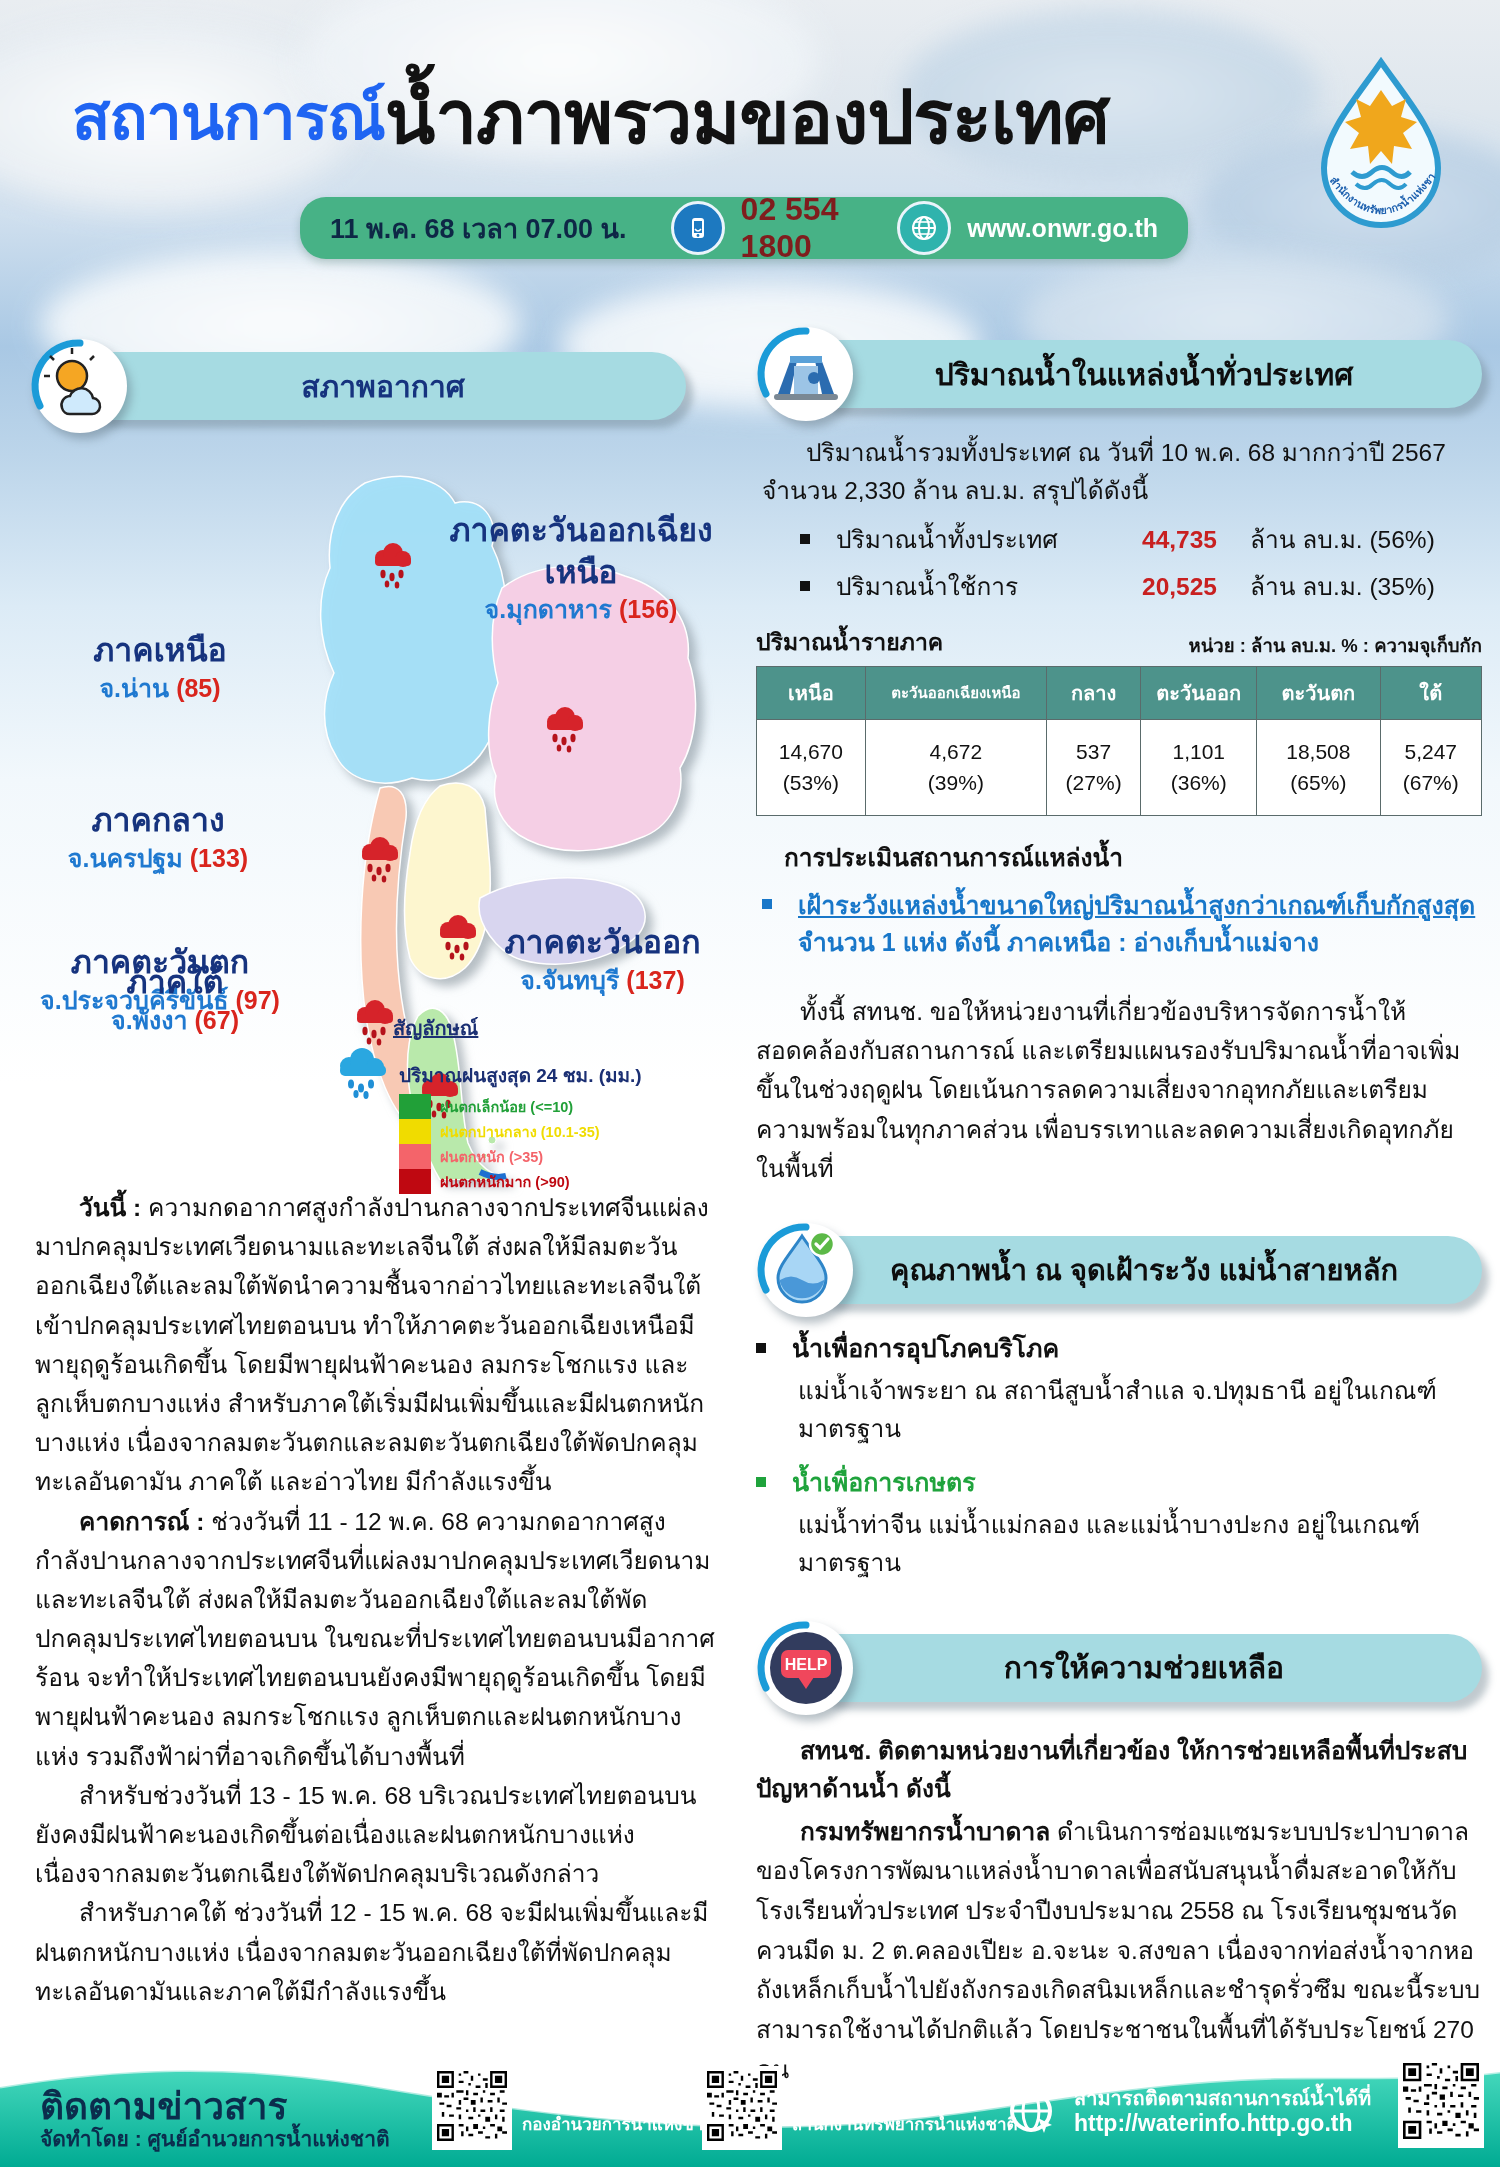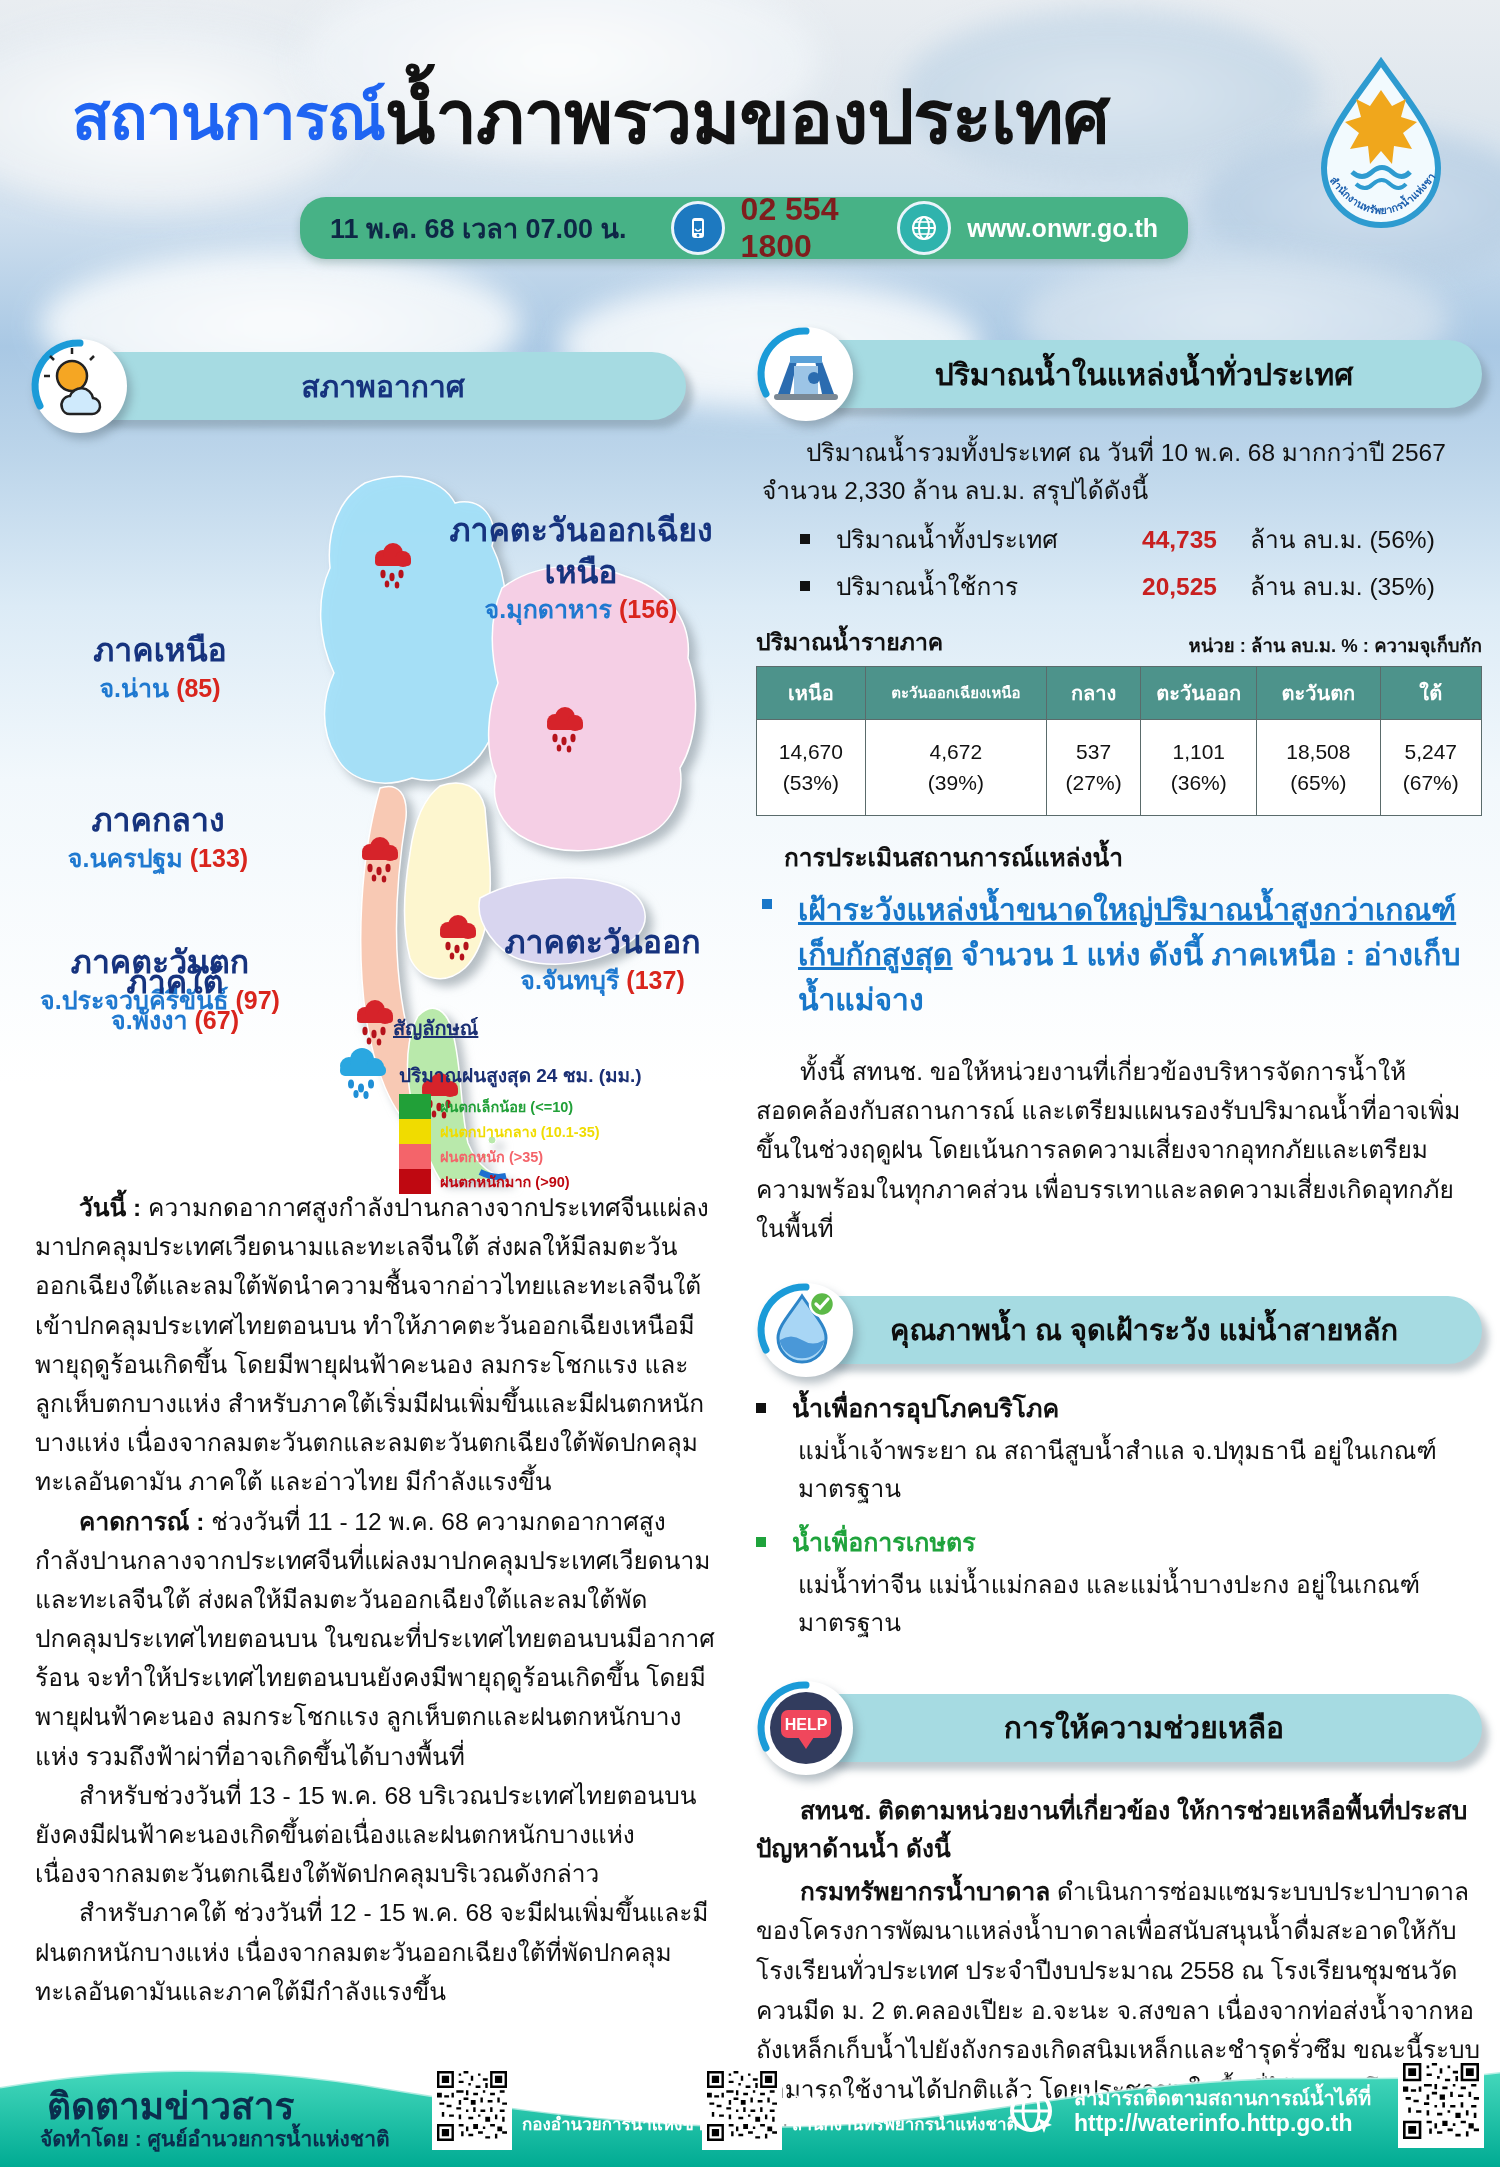--- a/index.html
+++ b/index.html
@@ -48,32 +48,32 @@
   .wb-label{width:306px;flex:0 0 auto;}
   .wb-value{color:#c82020;font-weight:700;width:108px;flex:0 0 auto;}
   .tbl-caption{display:flex;justify-content:space-between;align-items:flex-end;margin-top:18px;}
   .tbl-title{font-size:23px;font-weight:800;}
   .tbl-unit{font-size:18.5px;font-weight:700;}
   table.wt{width:100%;border-collapse:collapse;margin-top:6px;}
   table.wt th{background:#4d938b;color:#fff;font-weight:700;font-size:20px;padding:10px 3px;border:1.5px solid #5a6b6b;}
   table.wt th.small{font-size:15px;}
   table.wt td{background:#fff;color:#111;font-size:21px;text-align:center;padding:16px 2px;border:1.5px solid #5a6b6b;line-height:1.5;}
   .assess-title{margin:22px 0 0 28px;font-size:24.5px;font-weight:800;}
-  .watch{display:flex;margin:10px 0 0 6px;font-size:30px;line-height:1.5;}
+  .watch{display:flex;margin:10px 0 0 6px;font-size:25px;line-height:1.5;}
   .watch .sq{margin-top:16px;}
   .watch-link{color:#1877c9;font-weight:800;text-decoration:underline;}
   .watch-rest{color:#1877c9;font-weight:800;}
   .note{margin-top:30px;font-size:24.5px;line-height:1.6;text-indent:44px;}
   .q-item-head{display:flex;align-items:baseline;font-size:25px;font-weight:800;margin-top:14px;}
   .q-item-detail{padding-left:42px;font-size:24.5px;line-height:1.55;margin-top:4px;}
   .g-text{color:#1fa33c;}
   .assist-intro{margin-top:30px;font-size:24.5px;font-weight:800;line-height:1.55;text-indent:44px;}
   .assist-body{margin-top:4px;font-size:24.5px;line-height:1.62;text-indent:44px;}
   .footer-wave{position:absolute;left:0;top:2032px;width:1500px;height:135px;}
-  .f-title{position:absolute;left:47px;top:2076px;font-size:37px;font-weight:800;color:#0b2d4d;z-index:5;text-align:right;}
+  .f-title{position:absolute;left:40px;top:2076px;font-size:37px;font-weight:800;color:#0b2d4d;z-index:5;text-align:right;}
   .f-sub{position:absolute;left:40px;top:2122px;font-size:21px;font-weight:800;color:#0b2d4d;z-index:5;}
   .qr{position:absolute;background:#fff;padding:5px;z-index:5;}
   .qr-label{position:absolute;z-index:5;color:#fff;font-weight:700;font-size:17px;line-height:1.45;}
   .track-text{position:absolute;left:1074px;top:2082px;font-size:20px;font-weight:800;color:#fff;z-index:5;}
   .track-url{position:absolute;left:1074px;top:2110px;font-size:23px;font-weight:800;color:#fff;z-index:5;}
   .logo{position:absolute;left:1306px;top:56px;z-index:4;}
 </style>
 </head>
 <body>
 

